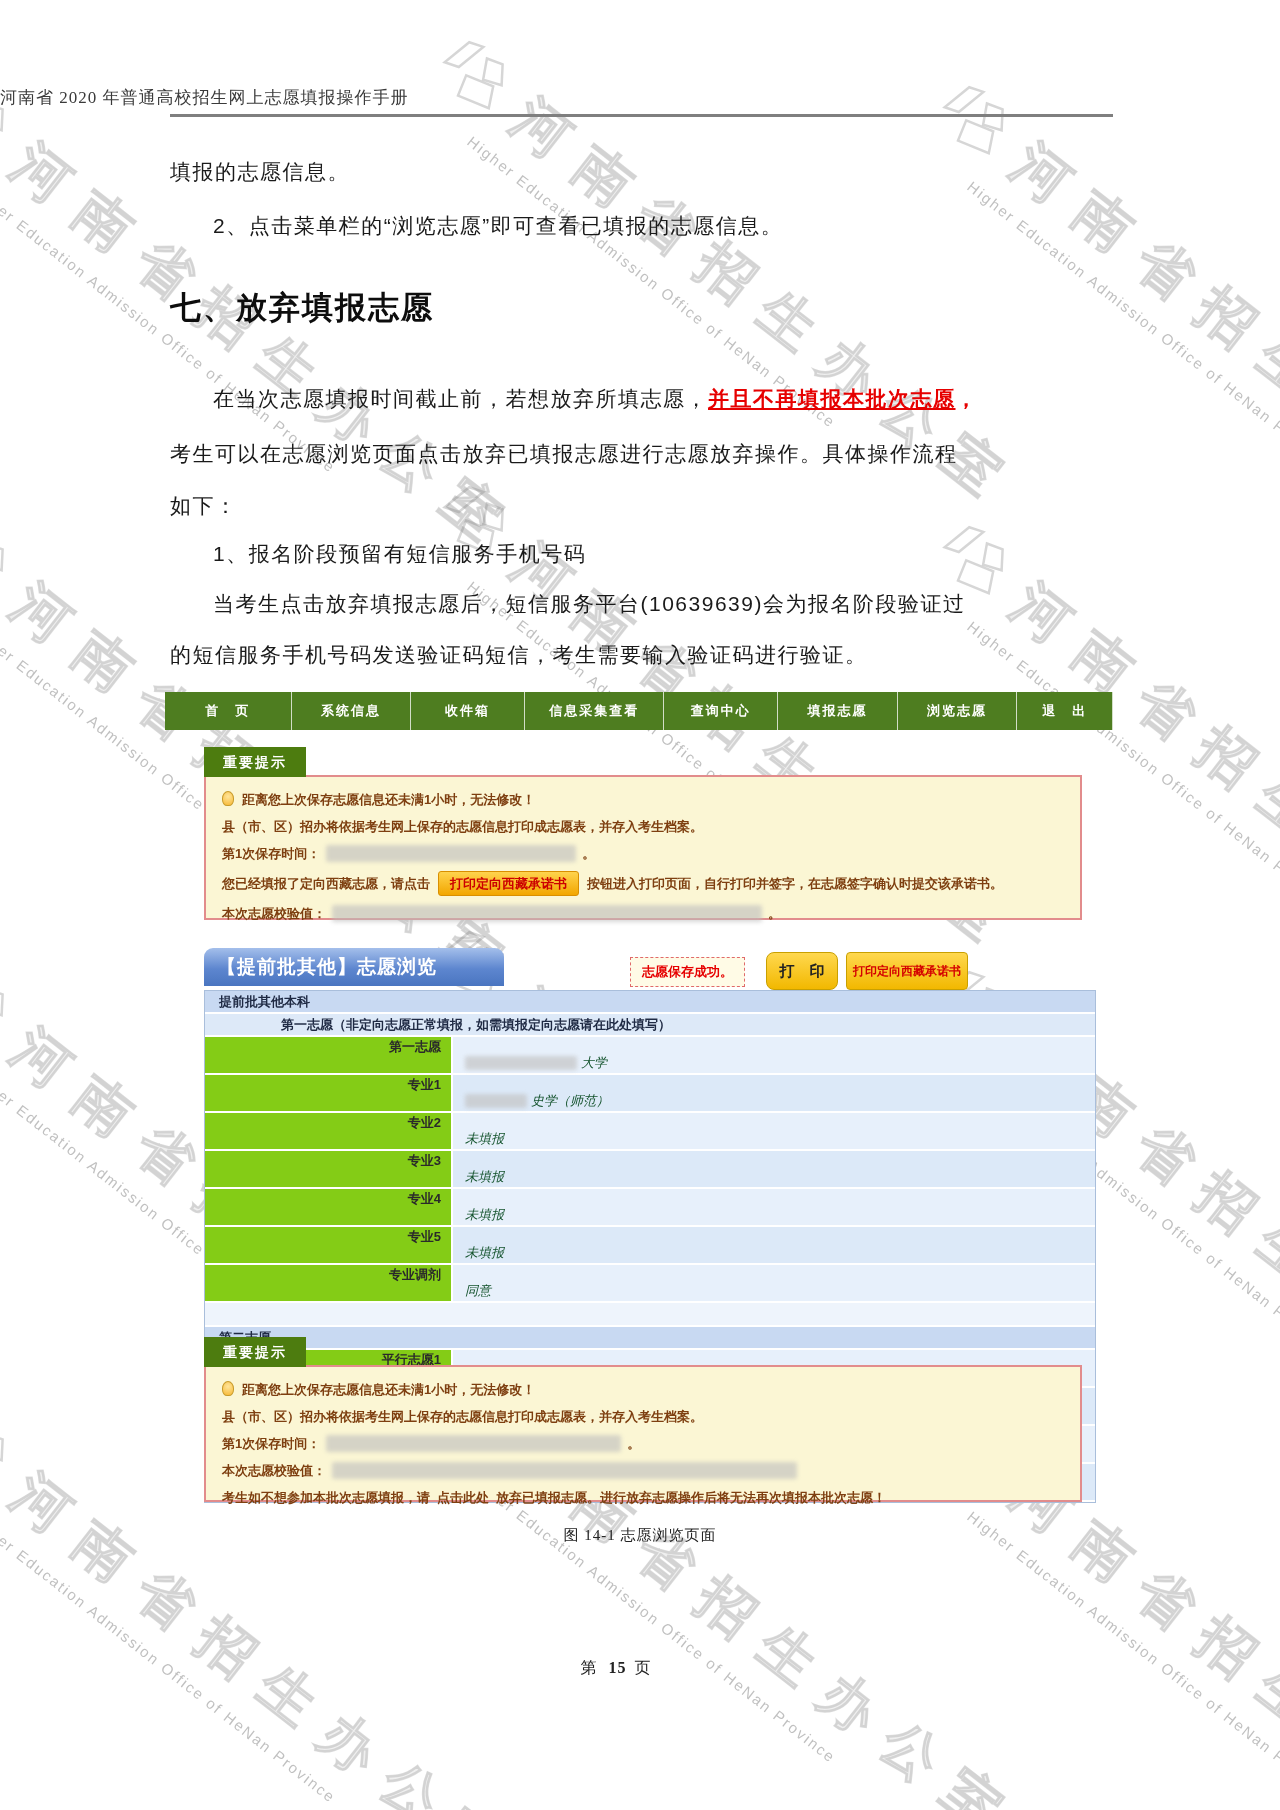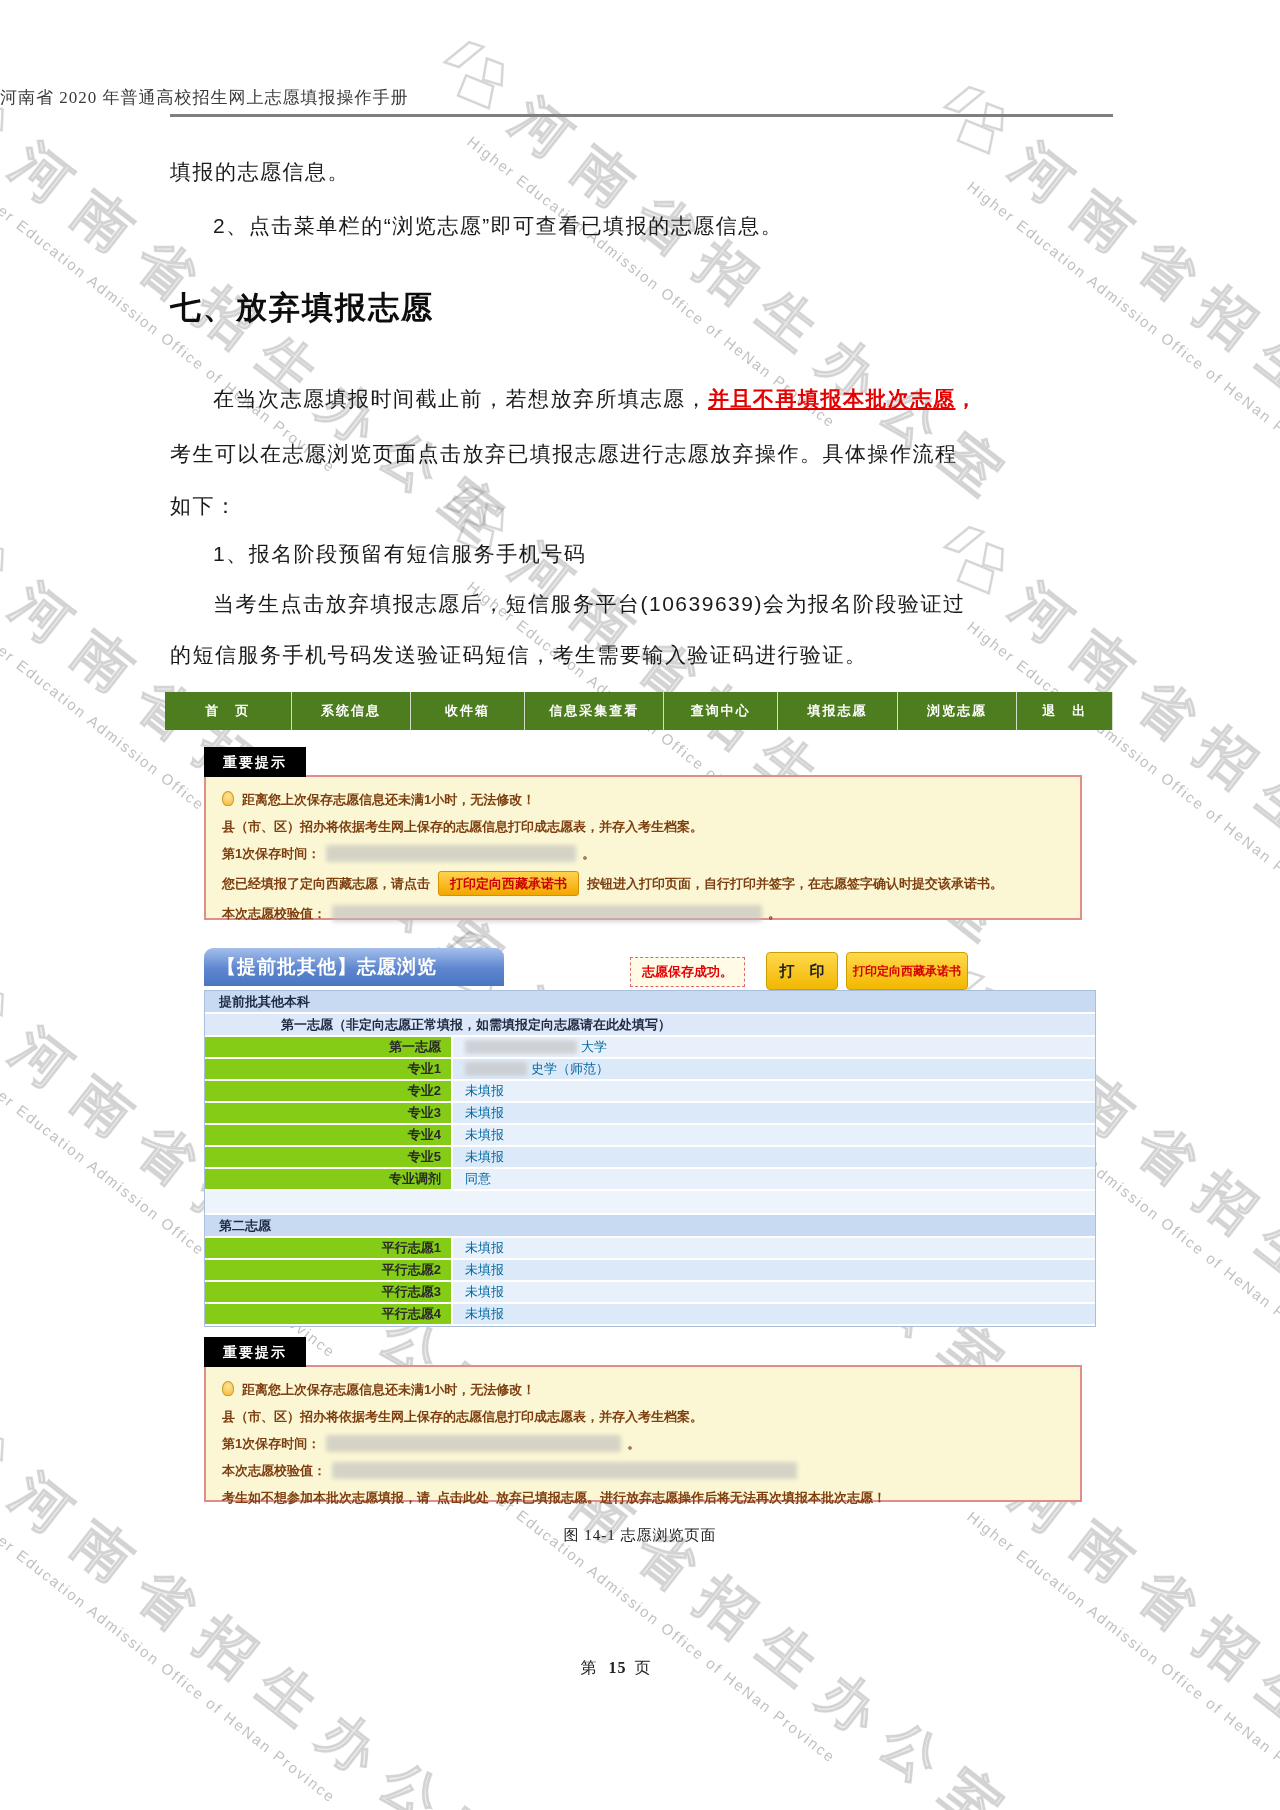--- a/index.html
+++ b/index.html
@@ -26,51 +26,51 @@
 
   
   .nav{position:absolute;left:165px;top:692px;width:948px;height:38px;background:#4e7d20;display:flex;}
   .nav-item{height:100%;display:flex;align-items:center;justify-content:center;color:#ffffff;
             font-size:13px;font-weight:bold;letter-spacing:2px;border-right:1px solid rgba(255,255,255,0.75);
             cursor:pointer;box-sizing:border-box;}
   .nav-fill{flex:1;}
 
   
   .notice{position:absolute;left:204px;width:878px;background:#fbf6d4;border:2px solid #e28c8c;box-sizing:border-box;}
-  .notice-tab{position:absolute;top:-30px;left:-2px;height:30px;line-height:30px;padding:0 19px;background:#000000;
+  .notice-tab{position:absolute;top:-30px;left:-2px;height:30px;line-height:30px;padding:0 19px;background:#4d7c0f;
               color:#fff;font-size:14px;font-weight:bold;letter-spacing:2px;}
   .n-line{margin:0 0 8px 0;padding-left:16px;font-size:13px;font-weight:bold;color:#7e3f10;line-height:19px;white-space:nowrap;}
   .n-pad{padding-top:13px;}
   .bulb{display:inline-block;width:10px;height:13px;background:radial-gradient(circle at 50% 35%,#ffe59a,#f7b733);
         border:1px solid #c89b2a;border-radius:50% 50% 42% 42%;margin-right:8px;vertical-align:-2px;}
   .blur{display:inline-block;height:17px;background:#bdbdbd;opacity:0.6;filter:blur(2px);border-radius:2px;
         vertical-align:-4px;margin:0 6px;}
   .pledge-btn{display:inline-block;margin:0 8px;padding:2px 11px;background:linear-gradient(#ffd34d,#f2a600);
               border:1px solid #d98f00;border-radius:3px;color:#cc0000;font-size:13px;font-weight:bold;cursor:pointer;}
   .notice-link{margin:0 7px;font-weight:bold;cursor:pointer;}
 
   
   .panel-tab{position:absolute;left:204px;top:948px;width:300px;height:38px;line-height:38px;padding-left:13px;
              background:linear-gradient(#a4bfeb,#5d86cf 55%,#4a75c0);border-radius:9px 9px 0 0;
              color:#ffffff;font-size:19px;font-weight:bold;letter-spacing:1px;box-sizing:border-box;white-space:nowrap;}
   .toast{position:absolute;left:630px;top:957px;height:30px;line-height:28px;padding:0 11px;background:#fffbe6;
          border:1px dashed #e06a6a;color:#e60000;font-size:13px;font-weight:bold;box-sizing:border-box;}
   .ybtn{position:absolute;top:952px;height:38px;background:linear-gradient(#ffd84f,#f2b800);border:1px solid #c9a000;
         border-radius:4px;font-weight:bold;cursor:pointer;box-sizing:border-box;
         display:flex;align-items:center;justify-content:center;font-family:inherit;}
-  .ybtn-print{left:766px;width:72px;font-size:15px;color:#222;}
+  .ybtn-print{left:766px;width:72px;font-size:15px;color:#222;border-radius:8px;}
   .ybtn-pledge{left:846px;width:122px;font-size:12px;color:#d40000;}
 
   .vtable{position:absolute;left:204px;top:990px;width:892px;border:1px solid #a9bedb;box-sizing:border-box;font-size:13px;}
   .t-band{background:#c8d9f2;font-weight:bold;color:#1f2a44;padding:3px 0 2px 14px;border-bottom:2px solid #fff;line-height:16px;}
   .t-sub{background:#dde9f8;font-weight:bold;color:#1f2a44;padding:3px 0 2px 76px;border-bottom:2px solid #fff;line-height:16px;}
   .t-row{display:flex;border-bottom:2px solid #fff;line-height:16px;}
   .t-label{width:248px;background:#84cc16;text-align:right;padding:2px 10px 2px 0;font-weight:bold;color:#2a2a2a;
            border-right:2px solid #fff;box-sizing:border-box;}
-  .t-value{flex:1;background:#e7f0fb;padding:2px 0 2px 12px;color:#0369a1;}
+  .t-value{flex:1;background:#e7f0fb;padding:18px 0 2px 12px;color:#14532d;font-style:italic;}
   .t-row.alt .t-value{background:#dce9f8;}
   .t-gap{height:22px;background:#eef4fc;border-bottom:2px solid #fff;}
   .t-blur{display:inline-block;height:14px;background:#c2c2c2;opacity:0.65;filter:blur(2px);border-radius:2px;
           vertical-align:-3px;margin-right:4px;}
 
   .fig-caption{position:absolute;top:1526px;left:0;width:1280px;text-align:center;font-size:15px;color:#222;
                font-family:"Liberation Serif","DejaVu Serif",serif;letter-spacing:1px;}
   .page-footer{position:absolute;top:1658px;left:0;width:1235px;text-align:center;font-size:16px;color:#222;
                font-family:"Liberation Serif","DejaVu Serif",serif;letter-spacing:4px;}
   .page-footer b{letter-spacing:1px;}

